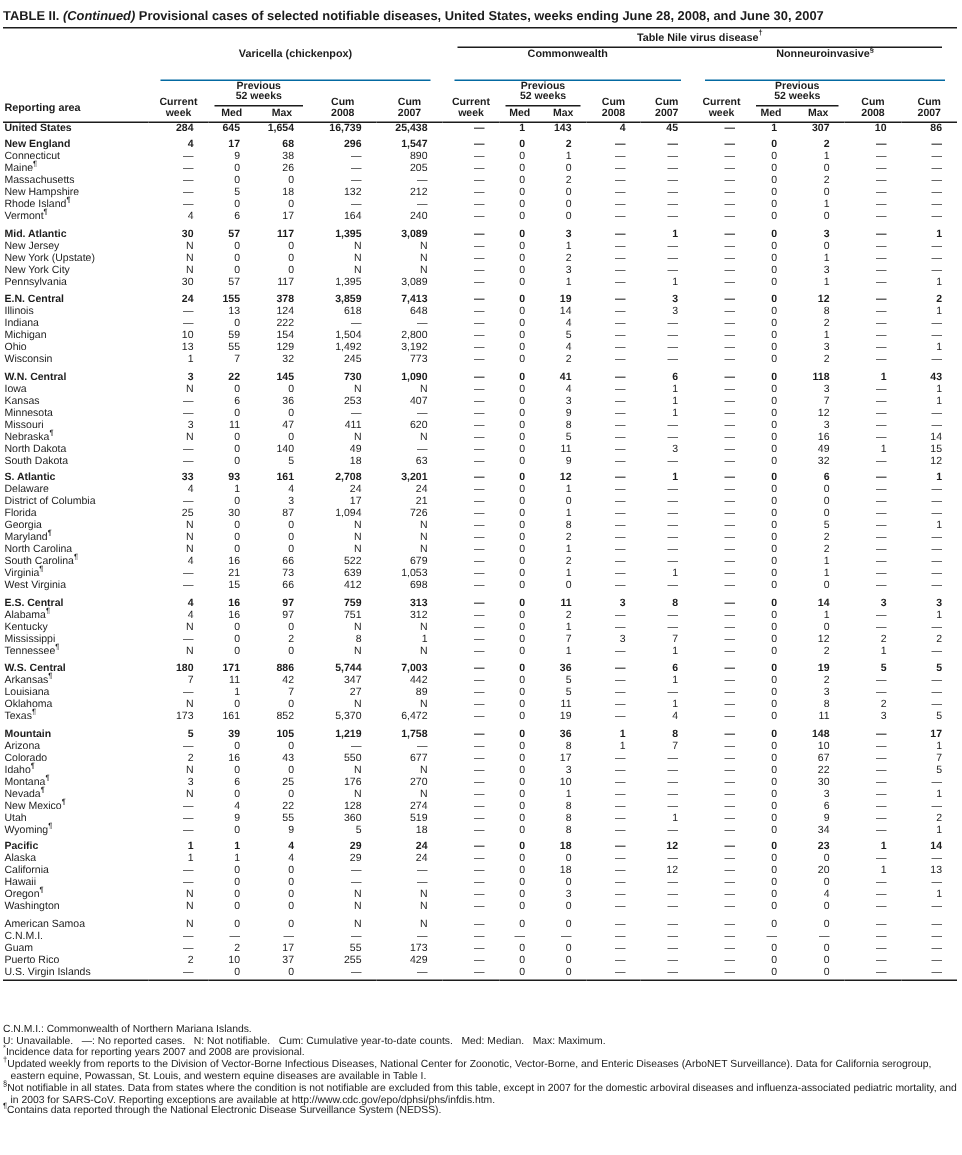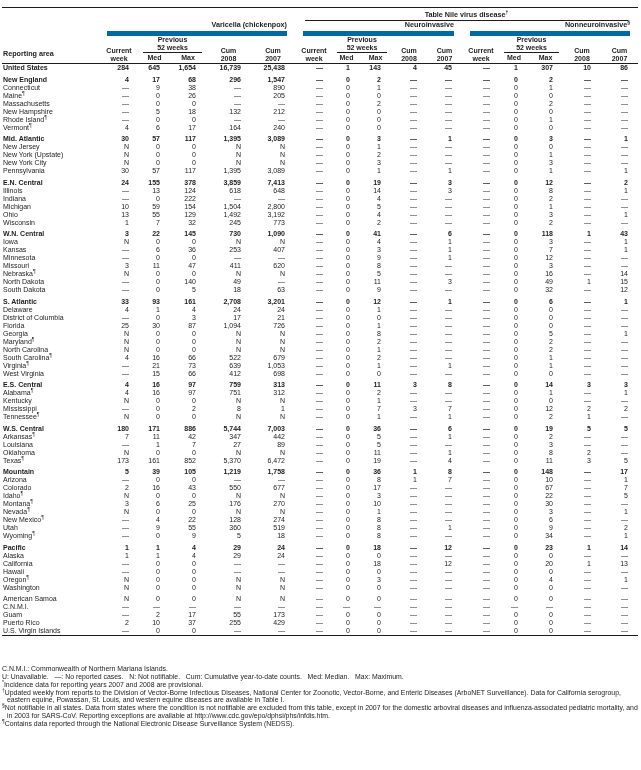--- a/index.html
+++ b/index.html
@@ -14,21 +14,21 @@
   .title { font-size:8.6px; font-weight:bold; line-height:10.6px; }
   .title .cont { font-style:italic; }
 
   .top-rule { border-top:1.3px solid #1c1c1c; margin-top:2px; }
 
   table { width:636px; border-collapse:collapse; table-layout:fixed; }
   thead th { font-weight:bold; font-size:7px; line-height:8px; vertical-align:bottom; padding:0; }
   thead { border-bottom:1.8px solid #1c1c1c; }
   tbody { border-bottom:1.3px solid #1c1c1c; }
 
-  .spanline { border-bottom:5px solid #0369a1; text-align:right; padding-bottom:2px; margin:0 8px; font-size:7.2px; white-space:nowrap; }
+  .spanline { border-bottom:1px solid #0369a1; text-align:center; padding-bottom:13px; margin:0 8px; font-size:7.2px; white-space:nowrap; }
   .wnvline  { border-bottom:1px solid #1c1c1c; text-align:center; padding-bottom:1.5px; margin:0 10px; font-size:7.2px; }
   th.h1 { height:13px; }
   th.h2 { height:13px; }
 
   th.areah { text-align:left; padding-left:1px; padding-bottom:5px; font-size:7.2px; }
   th.subh { text-align:center; padding-bottom:1px; }
   .stack div { line-height:7.6px; }
   .prevwrap { text-align:center; }
   .u52 { border-bottom:0.9px solid #1c1c1c; padding-bottom:1px; margin:0 4px; }
   th.medmax { height:9px; text-align:center; padding-bottom:1px; }
@@ -43,20 +43,21 @@
 
   .footnotes { margin-top:29px; font-size:6.9px; line-height:7.8px; }
   .fn { padding-left:5px; text-indent:-5px; }
 </style>
 </head>
 <body>
 
 <div class="page">
 
   <div class="title">
+    <div><span>TABLE II. </span><span class="cont">(Continued)</span><span> Provisional cases of selected notifiable diseases, United States, weeks ending June 28, 2008, and June 30, 2007</span></div>
   </div>
 
   <div class="top-rule"></div>
 
   <table>
     <colgroup>
       <col style="width:97px">
       <col style="width:40px">
         <col style="width:31px">
         <col style="width:36px">
@@ -79,21 +80,21 @@
         <th class="h1" colspan="10">
           <div class="wnvline"><span>Table Nile virus disease</span><sup>†</sup></div>
         </th>
       </tr>
       <tr>
         <th class="h2"></th>
         <th class="h2" colspan="5">
           <div class="spanline"><span>Varicella (chickenpox)</span><sup></sup></div>
         </th>
         <th class="h2" colspan="5">
-          <div class="spanline"><span>Neuroinvasive</span><sup></sup></div>
+          <div class="spanline"><span>Commonwealth</span><sup></sup></div>
         </th>
         <th class="h2" colspan="5">
           <div class="spanline"><span>Nonneuroinvasive</span><sup>§</sup></div>
         </th>
       </tr>
       <tr>
         <th class="areah" rowspan="2">
             <div>Reporting area</div>
           </th>
 

